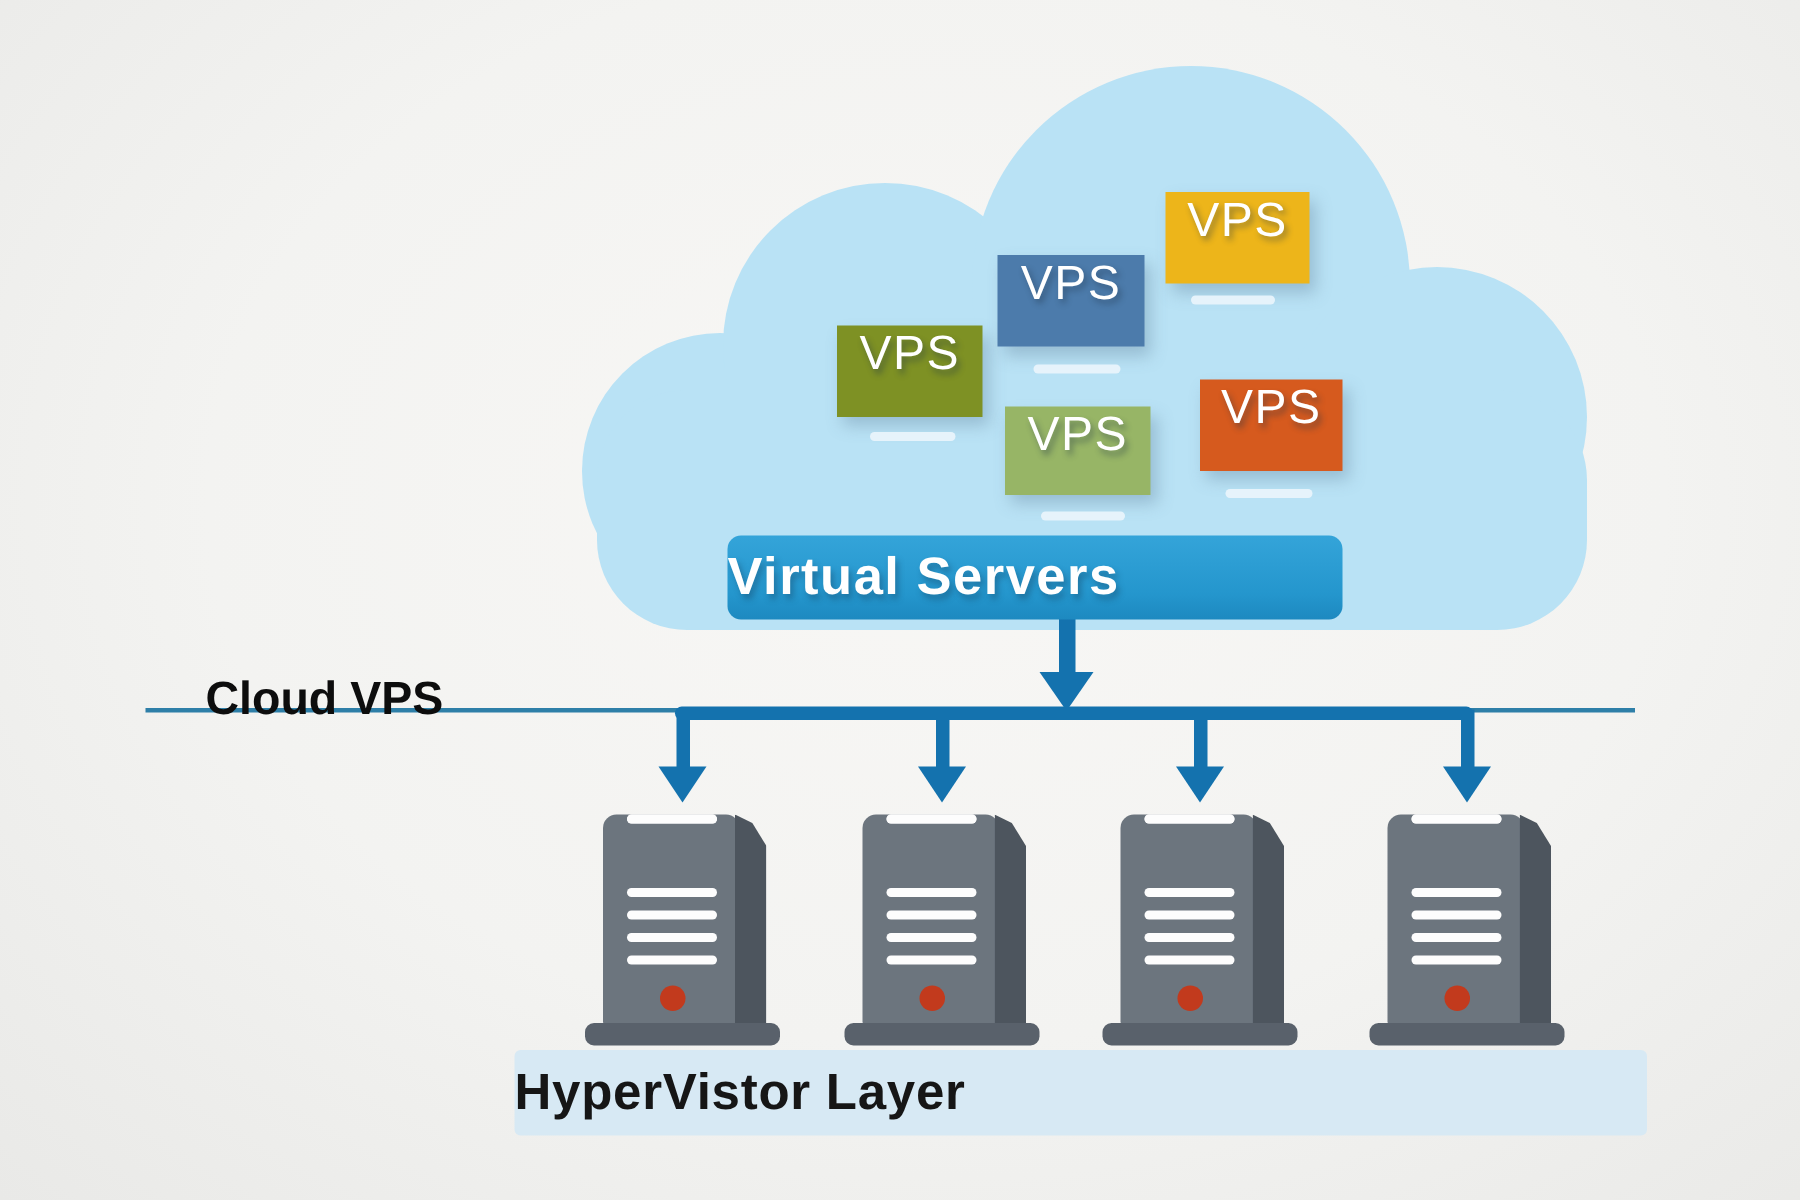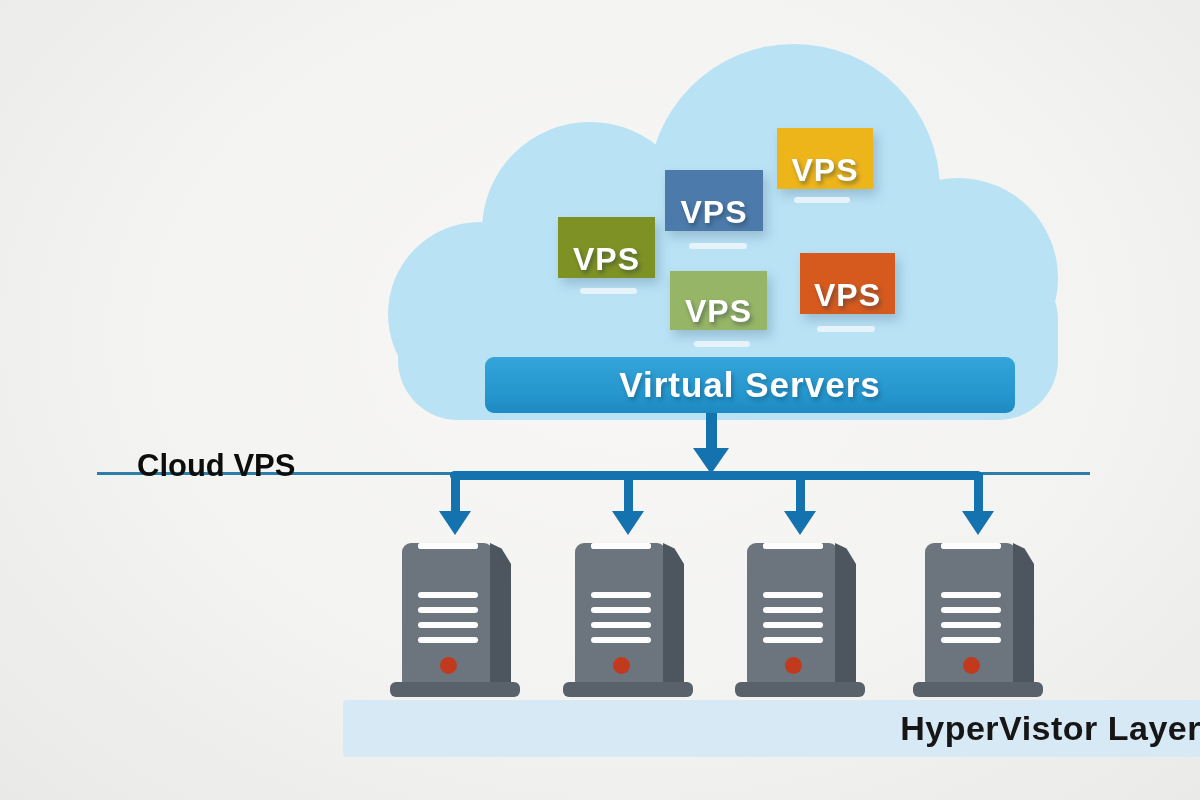--- a/index.html
+++ b/index.html
@@ -11,42 +11,42 @@
   
   .cloud-part{position:absolute;background:#b9e2f5;}
   .cloud-circle{border-radius:50%;}
   .cc-a{left:388px;top:222px;width:184px;height:184px;}
   .cc-b{left:482px;top:122px;width:216px;height:216px;}
   .cc-c{left:648px;top:44px;width:292px;height:292px;}
   .cc-d{left:858px;top:178px;width:200px;height:200px;}
   .cloud-base{left:398px;top:260px;width:660px;height:160px;border-radius:60px;}
   
   .vps-box{
-    position:absolute;display:flex;align-items:flex-end;justify-content:center;
-    color:#fff;font-weight:bold;font-size:32px;letter-spacing:1px;
+    position:absolute;display:flex;align-items:flex-start;justify-content:center;
+    color:#fff;font-weight:normal;font-size:32px;letter-spacing:1px;
     text-shadow:2px 3px 4px rgba(30,50,70,.45);
     box-shadow:4px 6px 10px rgba(90,120,145,.35);
     z-index:2;
   }
   .vps-olive {left:558px;top:217px;width:97px;height:61px;background:#7e9124;}
   .vps-blue  {left:665px;top:170px;width:98px;height:61px;background:#4c7bab;}
   .vps-gold  {left:777px;top:128px;width:96px;height:61px;background:#edb51a;}
   .vps-green {left:670px;top:271px;width:97px;height:59px;background:#97b566;}
   .vps-orange{left:800px;top:253px;width:95px;height:61px;background:#d65a1e;}
   .vps-underline{position:absolute;height:6px;border-radius:3px;background:#e6f3fb;z-index:2;}
   .ul-olive {left:580px;top:288px;width:57px;}
   .ul-blue  {left:689px;top:243px;width:58px;}
   .ul-gold  {left:794px;top:197px;width:56px;}
   .ul-green {left:694px;top:341px;width:56px;}
   .ul-orange{left:817px;top:326px;width:58px;}
   
   .banner{
-    position:absolute;left:485px;top:357px;width:530px;height:56px;border-radius:9px;
+    position:absolute;left:485px;top:357px;width:410px;height:56px;border-radius:9px;
     background:linear-gradient(#34a4d9 0%, #2496cd 70%, #1d89c0 100%);
-    display:flex;align-items:center;justify-content:center;z-index:3;
+    display:flex;align-items:center;z-index:3;
     color:#fff;font-weight:bold;font-size:35px;letter-spacing:1px;
     text-shadow:2px 3px 4px rgba(20,60,90,.4);
   }
   
   .thin-line{position:absolute;left:97px;top:472px;width:993px;height:3px;background:#2e7fa8;z-index:1;}
   .trunk-bar{position:absolute;left:450px;top:471px;width:532px;height:9px;border-radius:5px;background:#1472ae;z-index:2;}
   .arrow-shaft{position:absolute;background:#1472ae;z-index:2;}
   .arrow-head{position:absolute;width:0;height:0;border-left:16px solid transparent;border-right:16px solid transparent;border-top:24px solid #1472ae;z-index:2;}
   .center-shaft{left:706px;top:412px;width:11px;height:38px;}
   .center-head{left:693px;top:448px;border-left-width:18px;border-right-width:18px;border-top-width:26px;}
@@ -66,22 +66,22 @@
     clip-path:polygon(0 0, 55% 4%, 100% 15%, 100% 100%, 0 100%);
   }
   .server .slat{position:absolute;left:28px;width:60px;height:6px;background:#fdfdfd;border-radius:3px;}
   .server .slat:nth-of-type(1){top:19px;} .server .slat:nth-of-type(2){top:34px;}
   .server .slat:nth-of-type(3){top:49px;} .server .slat:nth-of-type(4){top:64px;}
   .server .slat:nth-of-type(5){top:79px;} .server .slat:nth-of-type(6){top:94px;}
   .server .led{position:absolute;left:50px;top:114px;width:17px;height:17px;border-radius:50%;background:#c23a1d;}
   .server .base{position:absolute;left:0;top:139px;width:130px;height:15px;background:#59616b;border-radius:6px;}
   
   .hyper-bar{
-    position:absolute;left:343px;top:700px;width:858px;height:57px;border-radius:4px;
-    background:#d7e9f4;display:flex;align-items:center;justify-content:flex-end;z-index:3;
+    position:absolute;left:343px;top:700px;width:755px;height:57px;border-radius:4px;
+    background:#d7e9f4;display:flex;align-items:center;justify-content:flex-start;z-index:3;
     color:#161616;font-weight:bold;font-size:34px;letter-spacing:.5px;
   }
   
   .lbl-cloud-vps{
     position:absolute;left:137px;top:448px;font-size:31px;font-weight:bold;color:#0d0d0d;z-index:2;
   }
   .lbl-physical{
     position:absolute;left:118px;top:594px;width:225px;text-align:center;
     font-size:30px;font-weight:bold;color:#0d0d0d;line-height:1.53;z-index:2;
   }

